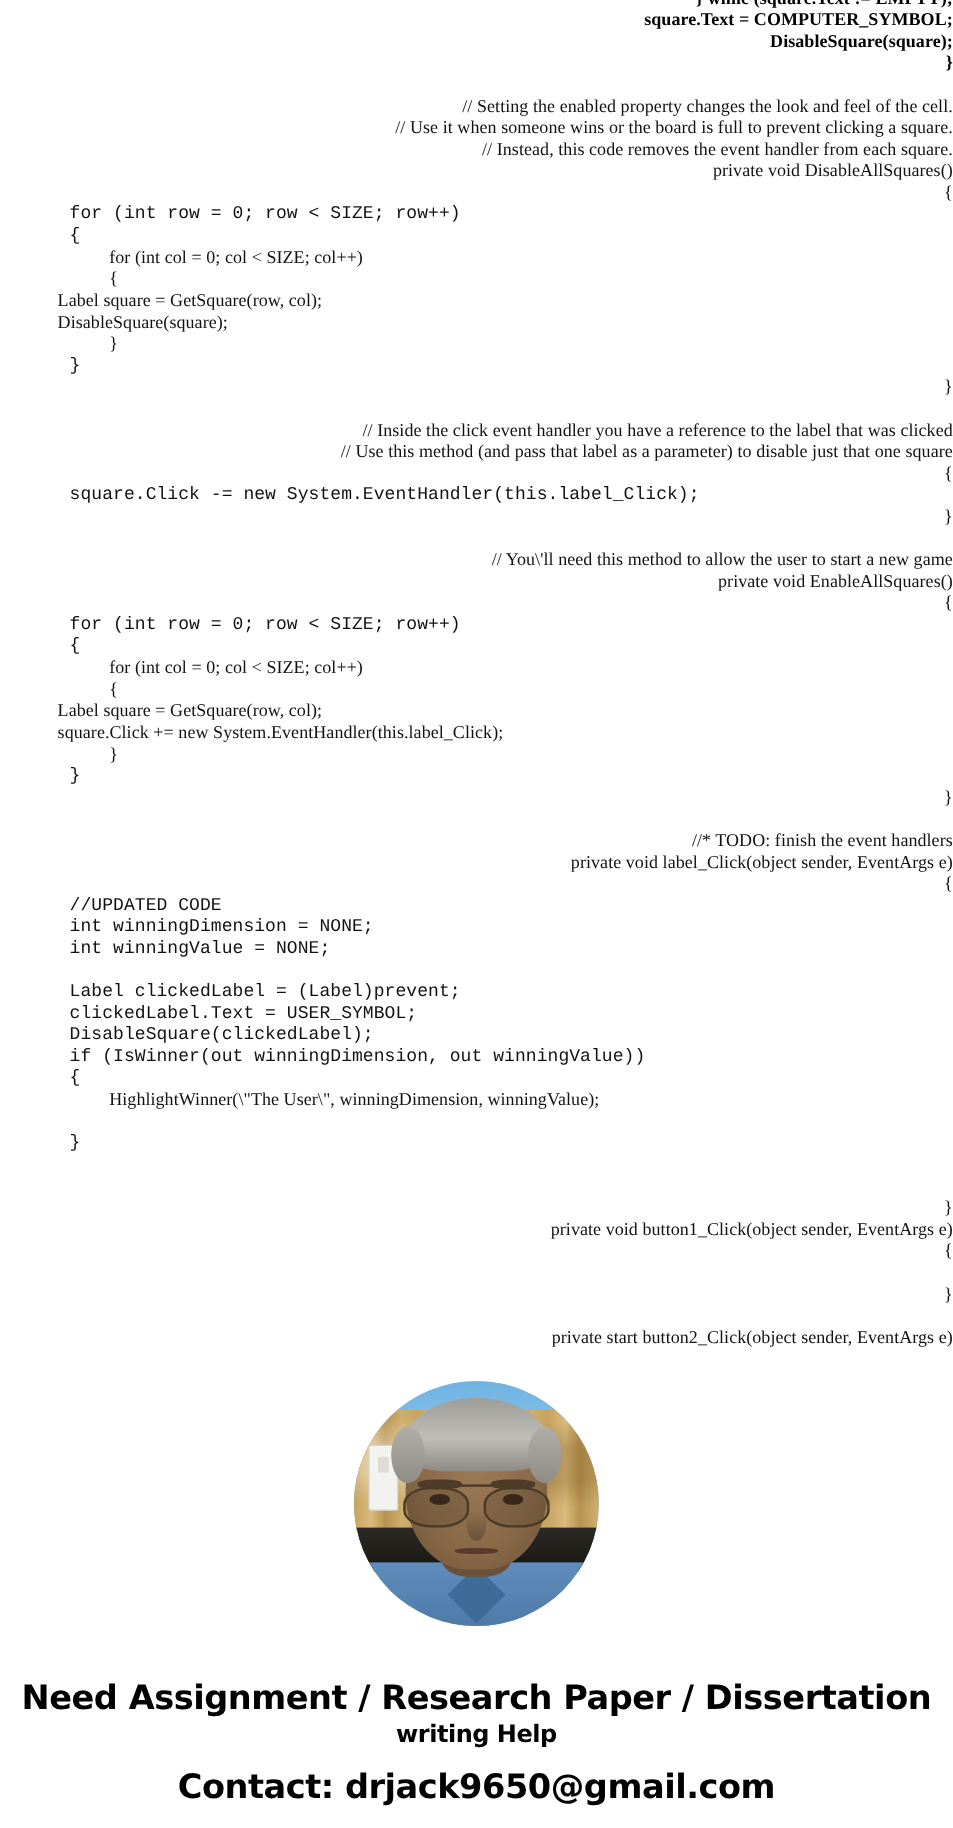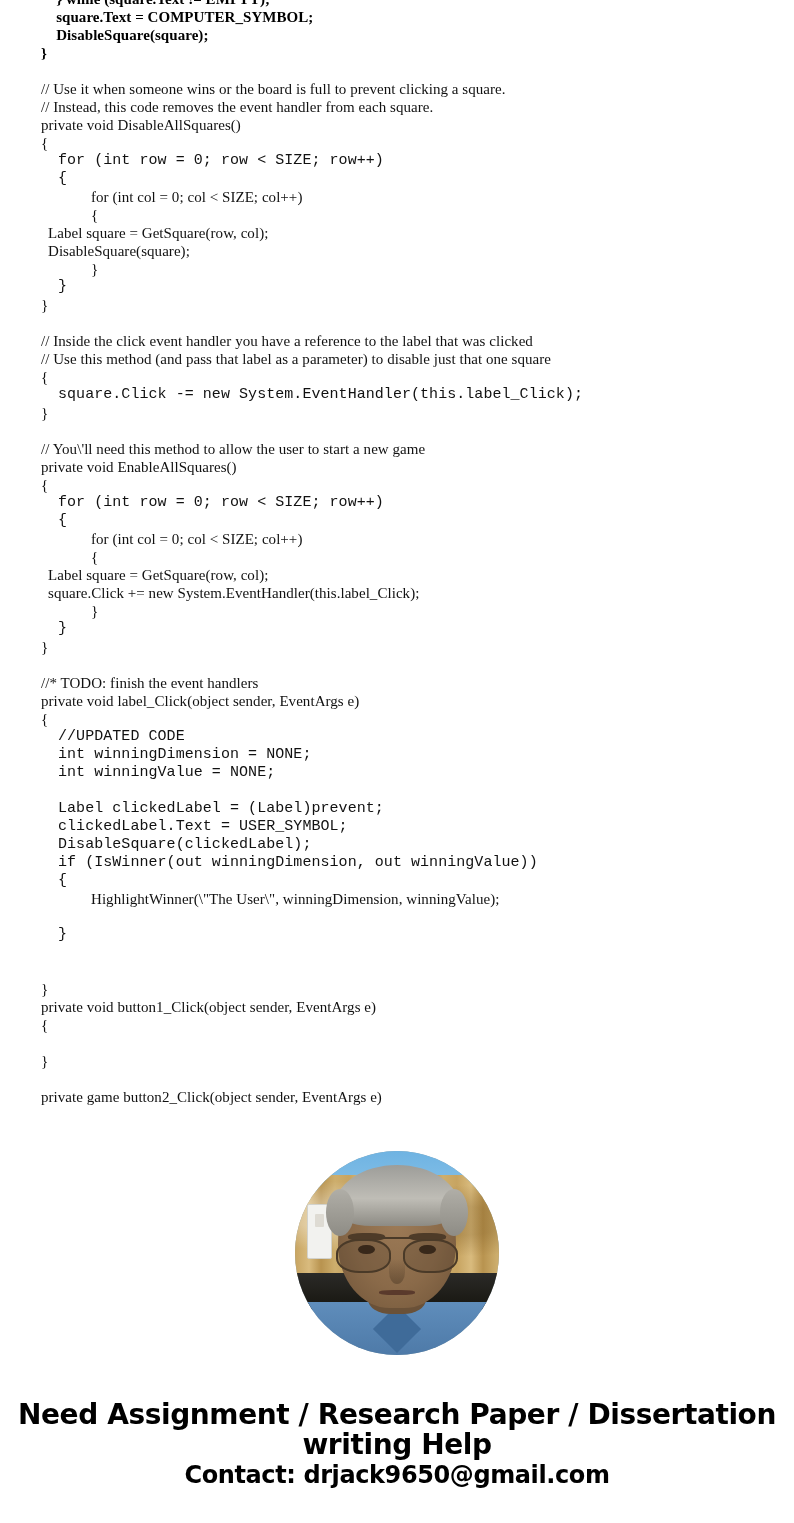--- a/index.html
+++ b/index.html
@@ -34,21 +34,21 @@
     padding-left: 41px;
     letter-spacing: 0.05px;
   }
   .code-line.bold {
     font-weight: bold;
     color: #000000;
   }
   .code-line.blank {
     height: 18px;
   }
-  .ind-0 { padding-left: 41px; }
+  .ind-0 { padding-left: 41px; text-align: right; }
   .ind-1 { padding-left: 58px; font-family: Liberation Mono, monospace; }
   .ind-2 { padding-left: 74px; margin-left: 17px; }
   .ind-3 { padding-left: 48px; }
 
   
   #avatar-wrap {
     position: absolute;
     left: 0;
     top: 1148px;
     width: 794px;
@@ -186,32 +186,33 @@
     font-family: "DejaVu Sans", "Liberation Sans", sans-serif;
     font-weight: bold;
     color: #000000;
   }
   #promo .line {
     font-size: 28px;
     line-height: 30px;
     letter-spacing: -0.4px;
   }
   #promo .line.l1 { font-size: 28px; }
-  #promo .line.l2 { font-size: 28px; }
-  #promo .line.l3 { font-size: 24px; margin-top: 0; }
+  #promo .line.l2 { font-size: 20px; }
+  #promo .line.l3 { font-size: 28px; margin-top: 14px; }
 </style>
 </head>
 <body>
 
 <div id="code-block">
     <div class="code-line ind-0 bold">    } while (square.Text != EMPTY);</div>
     <div class="code-line ind-0 bold">    square.Text = COMPUTER_SYMBOL;</div>
     <div class="code-line ind-0 bold">    DisableSquare(square);</div>
     <div class="code-line ind-0 bold">}</div>
     <div class="code-line ind-0 blank"></div>
+    <div class="code-line ind-0">// Setting the enabled property changes the look and feel of the cell.</div>
     <div class="code-line ind-0">// Use it when someone wins or the board is full to prevent clicking a square.</div>
     <div class="code-line ind-0">// Instead, this code removes the event handler from each square.</div>
     <div class="code-line ind-0">private void DisableAllSquares()</div>
     <div class="code-line ind-0">{</div>
     <div class="code-line ind-1">for (int row = 0; row &lt; SIZE; row++)</div>
     <div class="code-line ind-1">{</div>
     <div class="code-line ind-2">for (int col = 0; col &lt; SIZE; col++)</div>
     <div class="code-line ind-2">{</div>
     <div class="code-line ind-3">Label square = GetSquare(row, col);</div>
     <div class="code-line ind-3">DisableSquare(square);</div>
@@ -254,21 +255,21 @@
     <div class="code-line ind-0 blank"></div>
     <div class="code-line ind-1">}</div>
     <div class="code-line ind-0 blank"></div>
     <div class="code-line ind-0 blank"></div>
     <div class="code-line ind-0">}</div>
     <div class="code-line ind-0">private void button1_Click(object sender, EventArgs e)</div>
     <div class="code-line ind-0">{</div>
     <div class="code-line ind-0 blank"></div>
     <div class="code-line ind-0">}</div>
     <div class="code-line ind-0 blank"></div>
-    <div class="code-line ind-0">private game button2_Click(object sender, EventArgs e)</div>
+    <div class="code-line ind-0">private start button2_Click(object sender, EventArgs e)</div>
   </div>
 
 <div id="avatar-wrap">
   <div id="avatar">
     <div class="ph-sky"></div>
     <div class="ph-wall"></div>
     <div class="ph-switch"></div>
     <div class="ph-dark"></div>
     <div class="ph-shirt"></div>
     <div class="ph-neck"></div>

